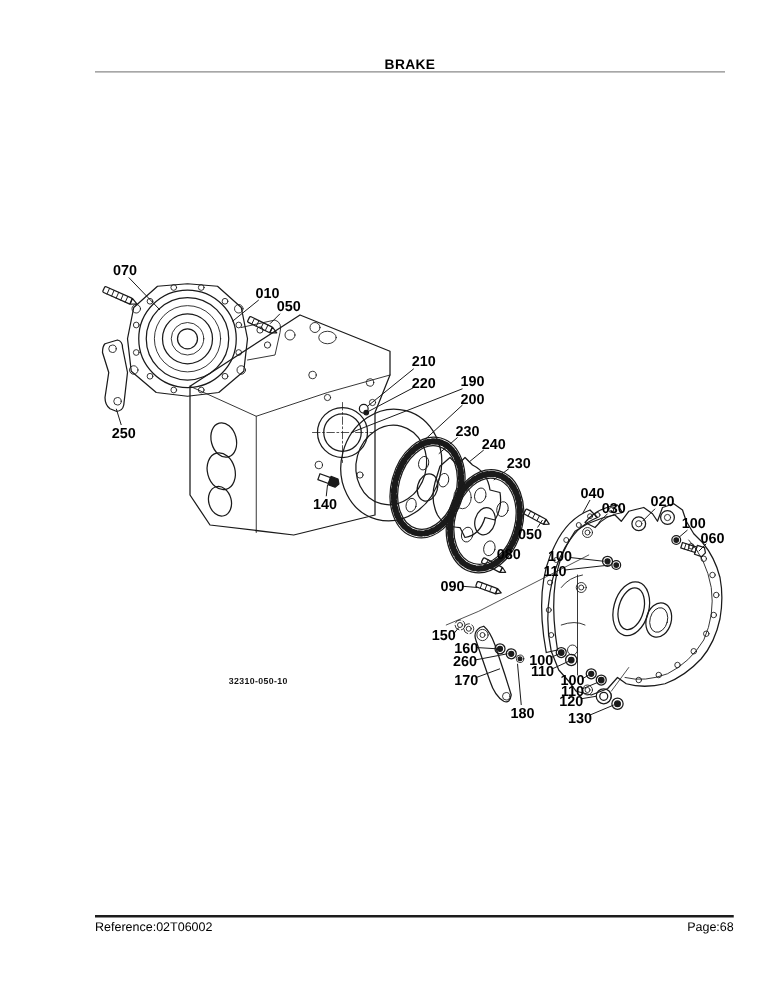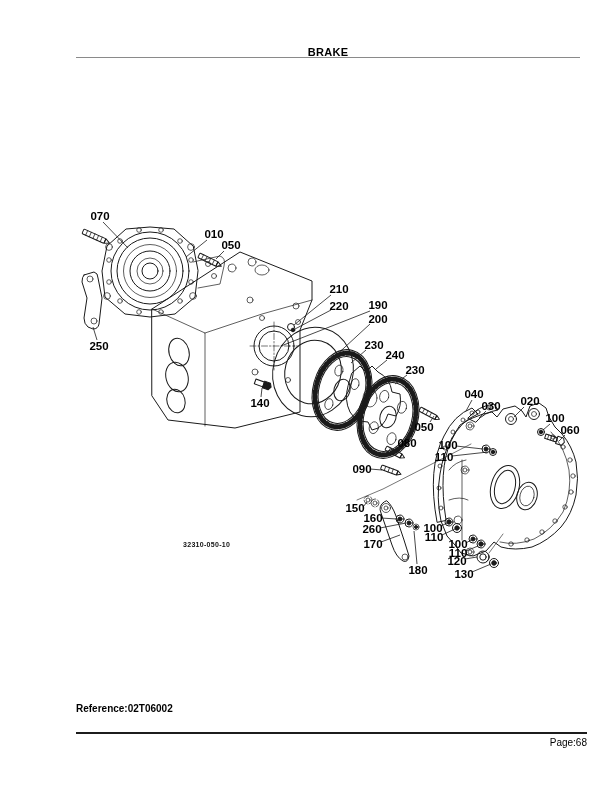--- a/index.html
+++ b/index.html
@@ -2,21 +2,21 @@
 <html><head>
 <meta charset="utf-8">
 <style>
   html,body{margin:0;padding:0;background:#ffffff;}
   body{width:612px;height:792px;font-family:"Liberation Sans",sans-serif;}
   .page{position:relative;width:612px;height:792px;background:#ffffff;overflow:hidden;}
   .title{position:absolute;left:76px;width:504px;top:46px;text-align:center;
          font-size:11px;font-weight:bold;color:#000;letter-spacing:.3px;}
   .header-rule{position:absolute;left:76px;width:504px;top:57px;height:1px;background:#8a8a8a;}
   .footer-rule{position:absolute;left:76px;width:511px;top:732px;height:2px;background:#1c1c1c;}
-  .ref{position:absolute;left:76px;top:703px;font-size:10px;font-weight:bold;color:#000;}
+  .ref{position:absolute;left:76px;top:737px;font-size:10px;font-weight:normal;color:#000;}
   .pageno{position:absolute;right:25px;top:737px;font-size:10px;font-weight:normal;color:#000;}
   svg#diagram{position:absolute;left:0;top:0;width:612px;height:792px;}
   .art path,.art circle,.art ellipse,.art line,.art rect,.art polyline{
       stroke:#1a1a1a;stroke-width:1;fill:none;stroke-linejoin:round;stroke-linecap:round;}
   .art .thin{stroke-width:.7;}
   .art .fillk{fill:#1a1a1a;stroke:#1a1a1a;}
   .art .hatch{stroke-width:5;stroke-dasharray:2.4 2.6;}
   .art .phantom{stroke-width:.6;}
   .art .cdash{stroke-width:.6;stroke-dasharray:6 2 1.5 2;}
   .callout{font-family:"Liberation Sans",sans-serif;font-size:11.5px;font-weight:bold;

